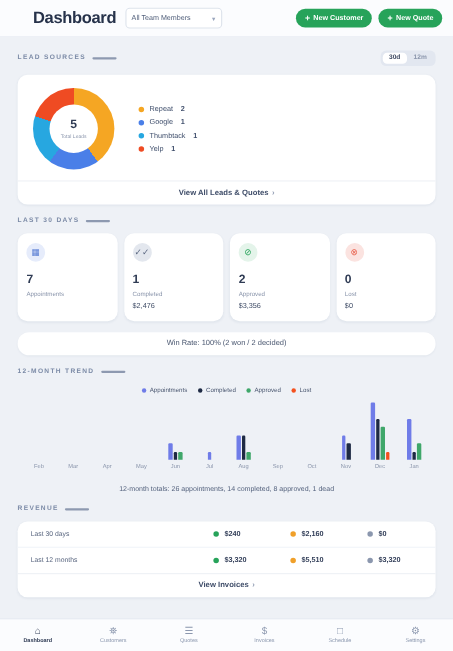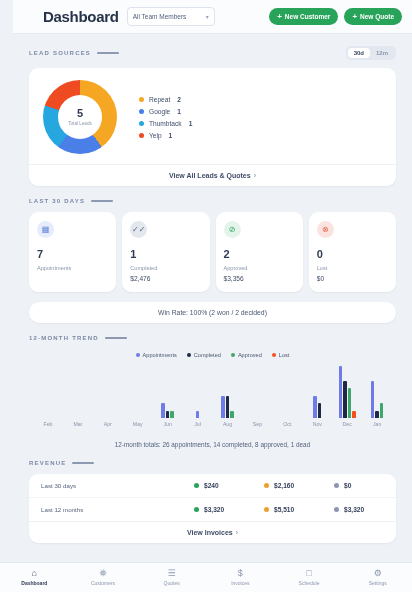--- a/index.html
+++ b/index.html
@@ -3,21 +3,21 @@
 <meta charset="utf-8">
 <style>
   * { box-sizing: border-box; margin: 0; padding: 0; }
   html, body {
     width: 412px; height: 592px;
     font-family: "Liberation Sans", sans-serif;
     background: #eef1f6;
     overflow: hidden;
     color: #2d3a52;
   }
-  #app { width: 412px; height: 592px; position: relative; background: #eef1f6; padding-left: 13px; }
+  #app { width: 412px; height: 592px; position: relative; background: #eef1f6; }
 
   
   .header {
     height: 34px; background: #fbfcfe;
     display: flex; align-items: center; gap: 8px;
     padding: 0 10px 0 30px;
     border-bottom: 1px solid #e7ebf2;
   }
   .app-title { font-size: 15px; font-weight: bold; letter-spacing: -0.3px; color: #26324a; }
   .team-select {

